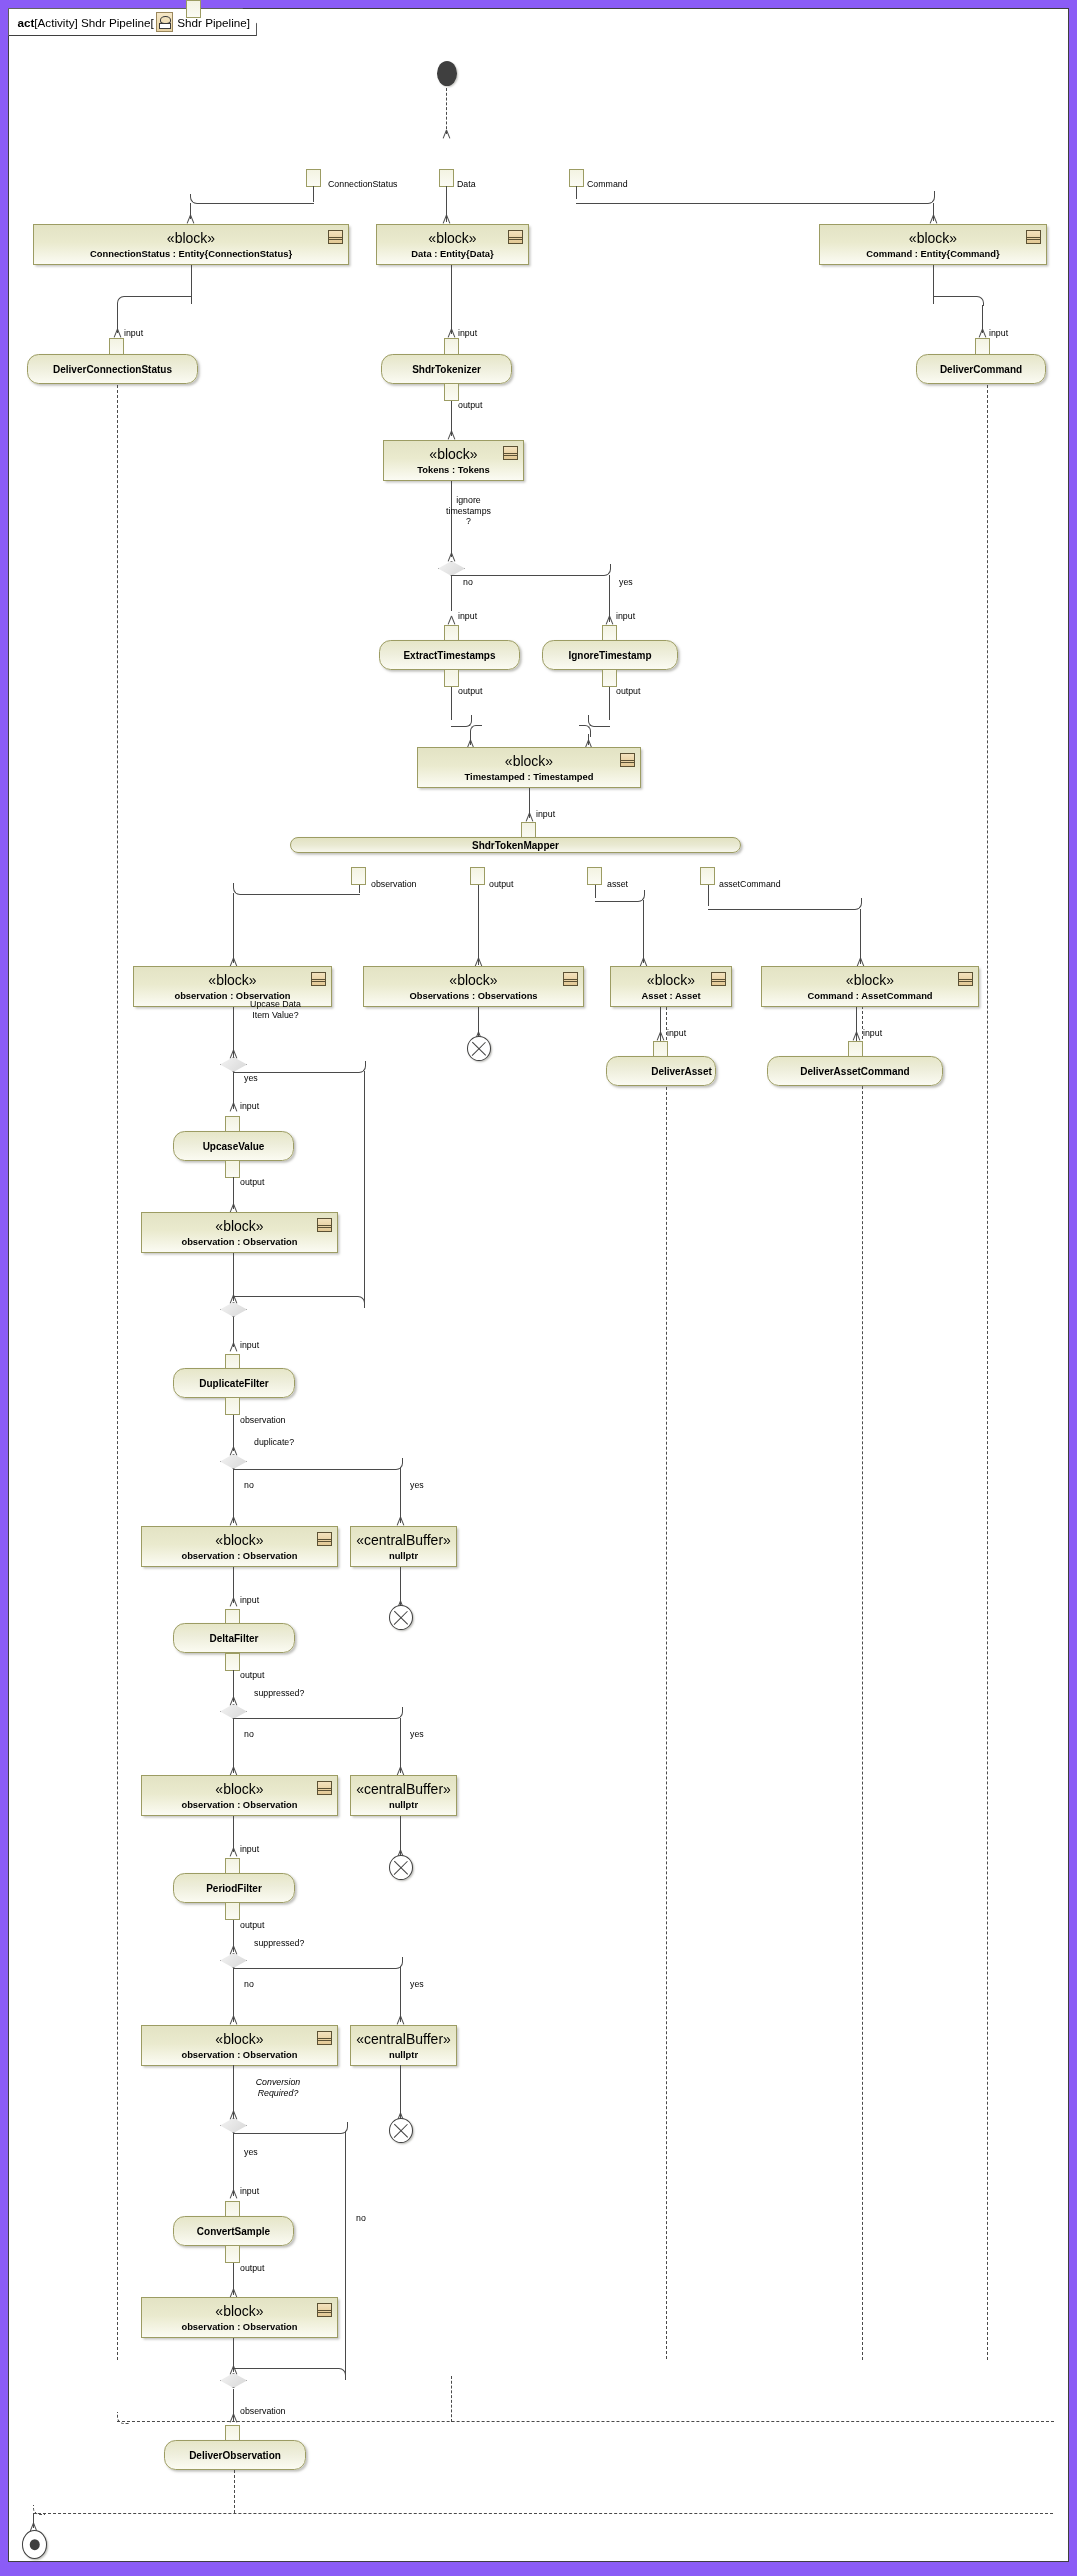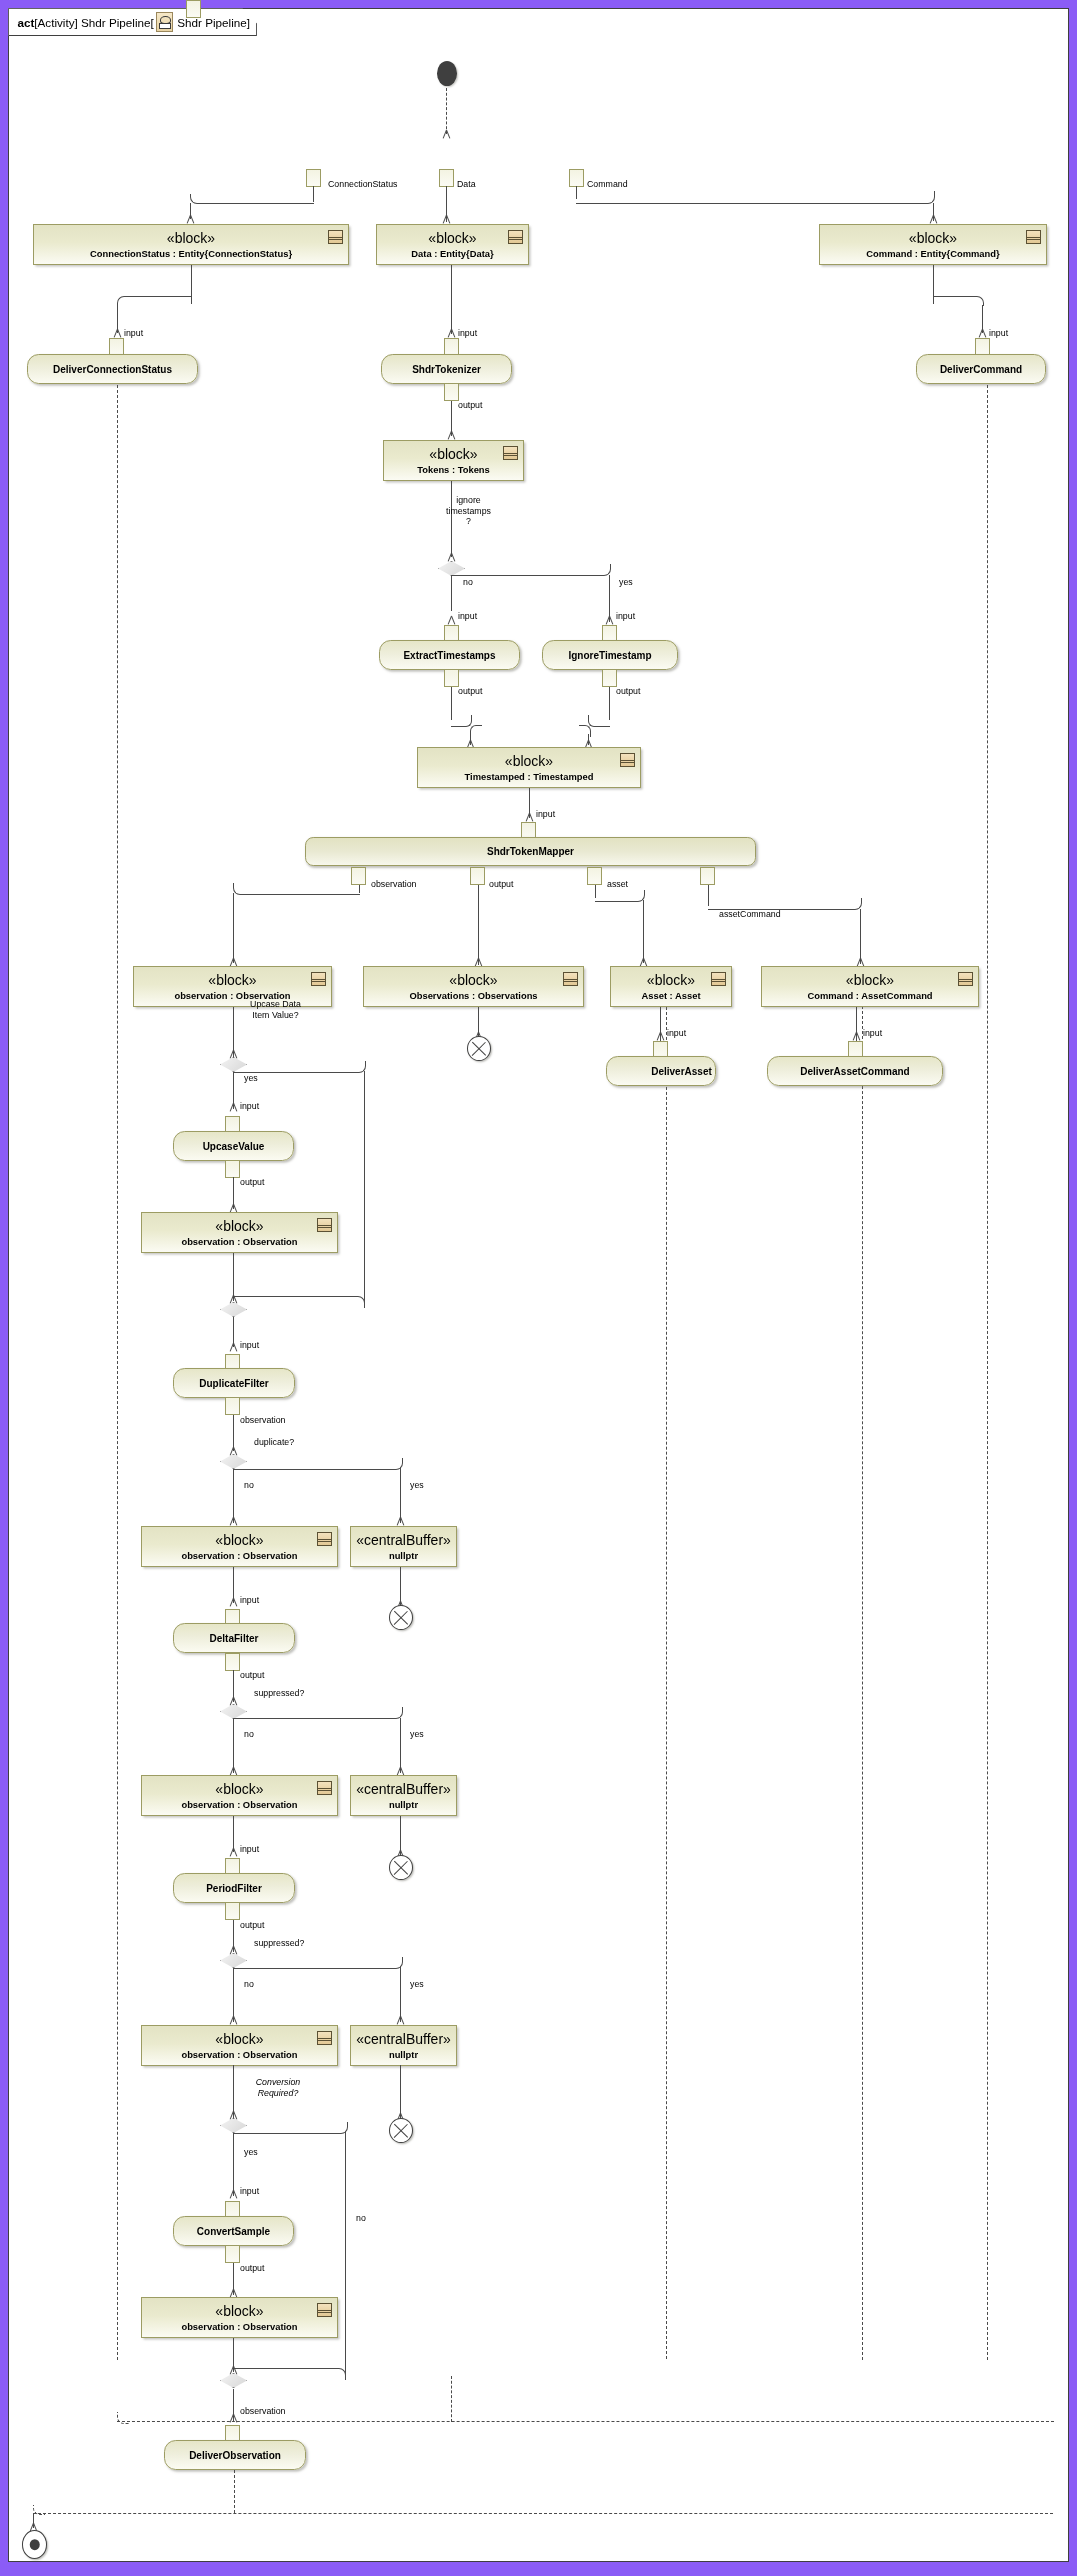--- a/index.html
+++ b/index.html
@@ -265,33 +265,33 @@
     <span class="blockicon"></span>
     <span class="stereo">«block»</span>
     <span class="nm">Timestamped : Timestamped</span>
   </div>
 
   <div class="vline" style="left:529px;top:788px;height:30px;"></div>
   <div class="vee" style="left:525px;top:813px;"></div>
   <div class="lbl" style="left:536px;top:809px;">input</div>
   <div class="pin" style="left:521px;top:822px;"></div>
 
-  <div class="actionbar node" style="left:305px;top:837px;width:451px;height:29px;">
+  <div class="actionbar node" style="left:290px;top:837px;width:451px;height:16px;">
     <span>ShdrTokenMapper</span>
   </div>
 
   <div class="pin" style="left:351px;top:867px;"></div>
   <div class="pin" style="left:470px;top:867px;"></div>
   <div class="pin" style="left:587px;top:867px;"></div>
   <div class="pin" style="left:700px;top:867px;"></div>
 
   <div class="lbl" style="left:371px;top:879px;">observation</div>
   <div class="lbl" style="left:489px;top:879px;">output</div>
   <div class="lbl" style="left:607px;top:879px;">asset</div>
-  <div class="lbl" style="left:719px;top:909px;">assetCommand</div>
+  <div class="lbl" style="left:719px;top:879px;">assetCommand</div>
 
   <div class="vline" style="left:359px;top:885px;height:8.2px;"></div>
   <div class="corner" style="left:233px;top:883px;width:126px;height:10.5px;border-left-width:0.9px;border-bottom-width:0.9px;border-bottom-left-radius:7px;"></div>
   <div class="vline" style="left:233px;top:893px;height:70px;"></div>
   <div class="vee" style="left:229px;top:958px;"></div>
 
   <div class="vline" style="left:478px;top:885px;height:80px;"></div>
   <div class="vee" style="left:474px;top:958px;"></div>
 
   <div class="vline" style="left:595px;top:885px;height:13px;"></div>

